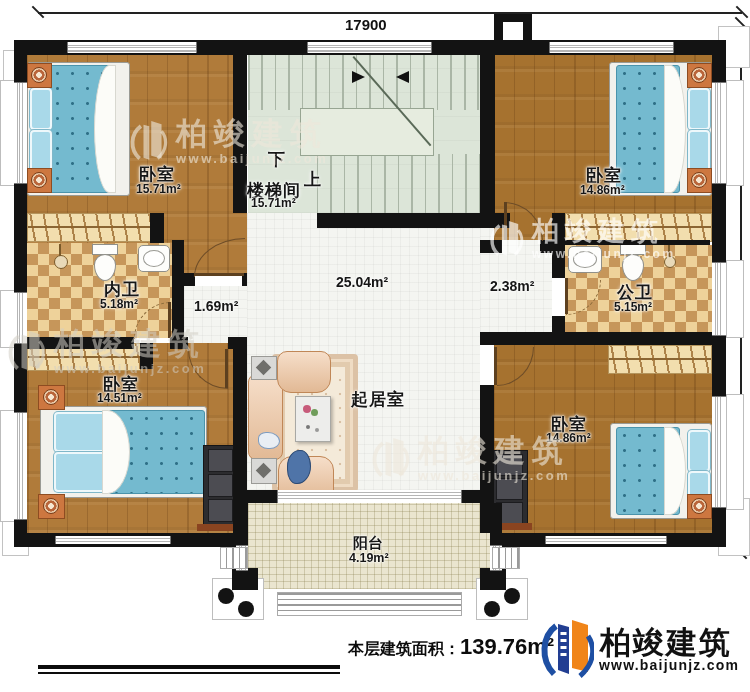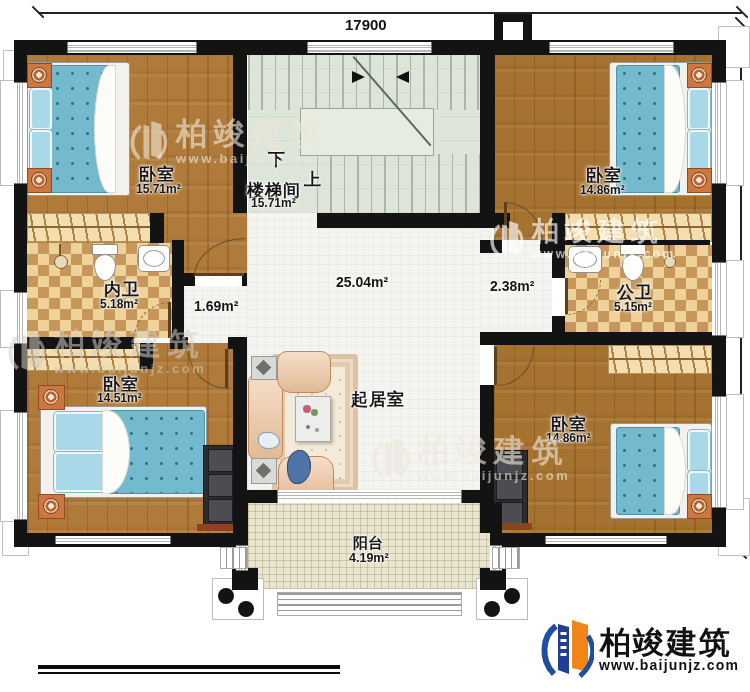--- a/index.html
+++ b/index.html
@@ -368,20 +368,24 @@
         <use href="#bjicon"></use>
       </svg>
     <div>
         <div class="wmname" style="font-size:27px;letter-spacing:6px">柏竣建筑</div>
          <div class="wmurl" style="font-size:12px">www.baijunjz.com</div>
       </div>
   </div>
 
   <div class="abs" style="left:38px;top:665px;width:302px;height:4px;background:#0c0c0c"></div>
   <div class="abs" style="left:38px;top:672px;width:302px;height:1.5px;background:#0c0c0c"></div>
+  <div class="tb-row" style="left:348px;top:634px">
+    <span class="tb-lab">本层建筑面积：</span>
+    <span class="tb-val">139.76m²</span>
+  </div>
 
   <svg class="abs" style="left:538px;top:616px" width="56" height="64" viewBox="0 0 56 64">
     <path d="M18 10 C4 20 2 44 16 58" stroke="#1e4fa3" stroke-width="6" fill="none"></path>
     <polygon points="20,8 31,11 31,58 20,54" fill="#223e92"></polygon>
     <rect x="22.5" y="16" width="6" height="3" fill="#fff"></rect>
       <rect x="22.5" y="23" width="6" height="3" fill="#fff"></rect>
     <rect x="22.5" y="30" width="6" height="3" fill="#fff"></rect>
       <rect x="22.5" y="37" width="6" height="3" fill="#fff"></rect>
     <polygon points="34,4 50,9 50,56 34,52" fill="#f08519"></polygon>
     <path d="M50 20 C58 32 56 48 42 60" stroke="#1e4fa3" stroke-width="5" fill="none"></path>

